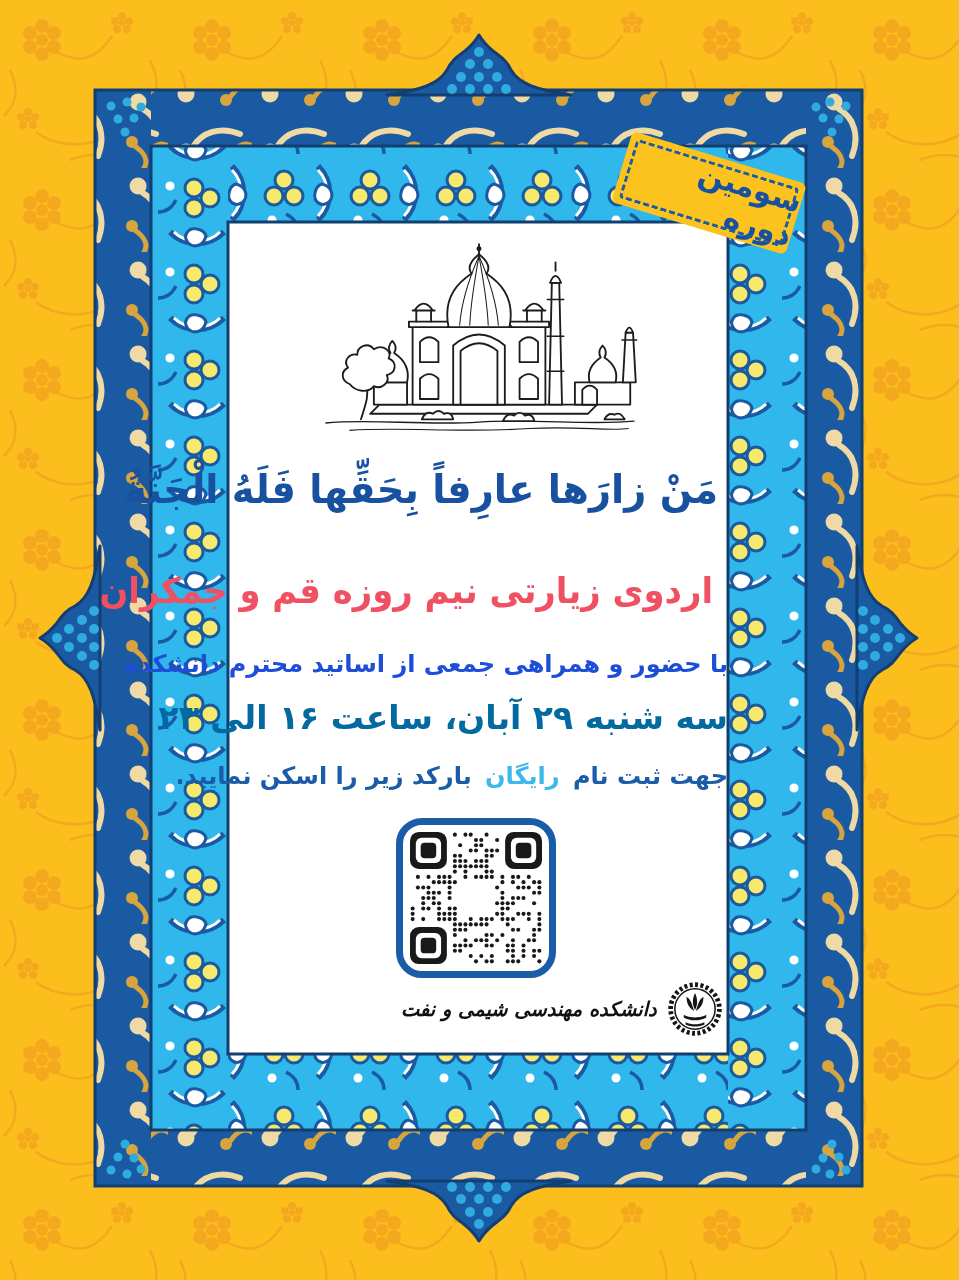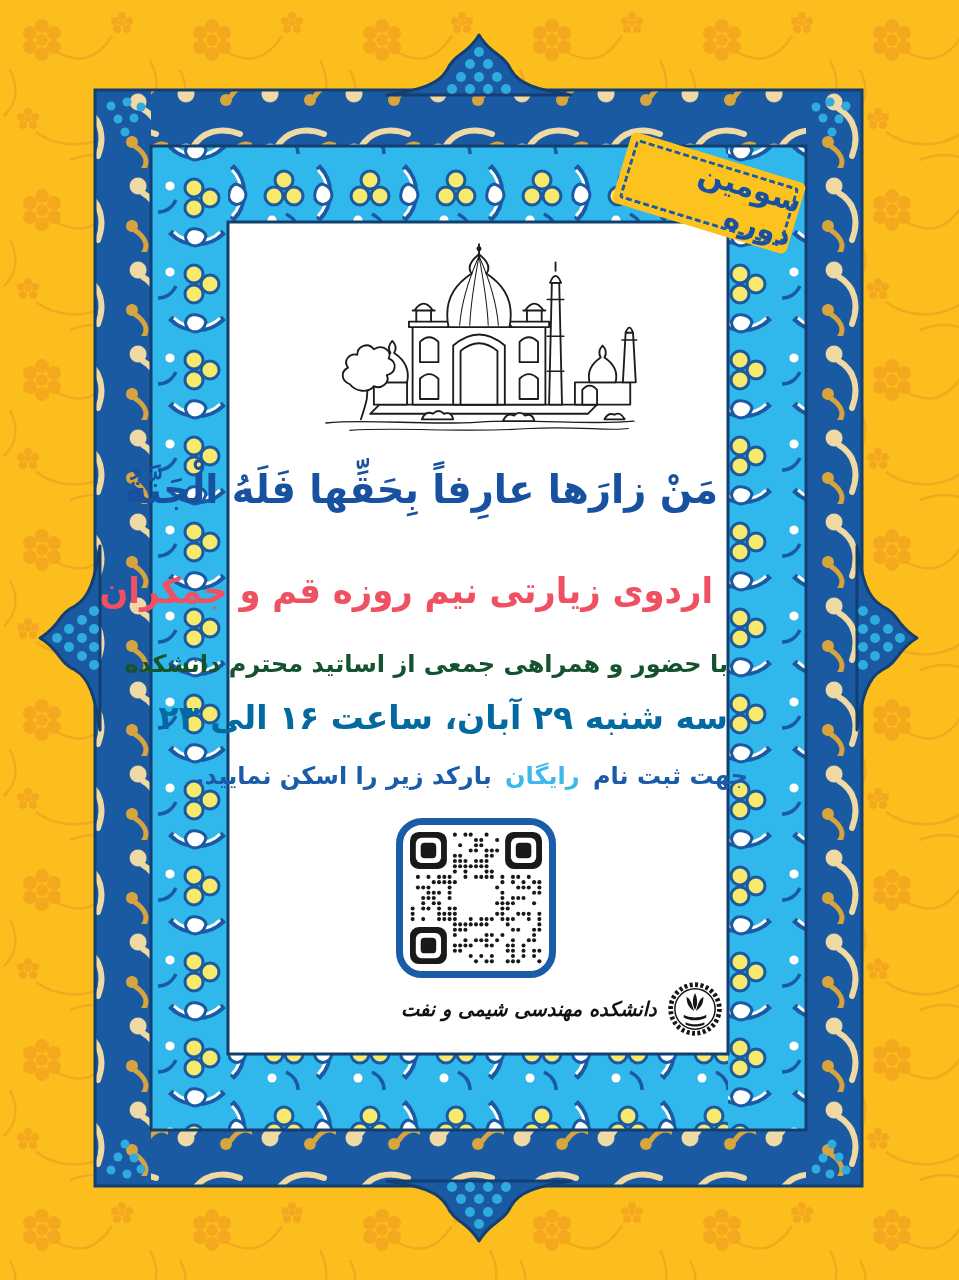--- a/index.html
+++ b/index.html
@@ -3,23 +3,23 @@
 <meta charset="utf-8">
 <style>
   html,body{margin:0;padding:0;}
   body{background:#FCBE1C;font-family:"DejaVu Sans",sans-serif;}
   .poster{position:relative;width:959px;height:1280px;overflow:hidden;background:#FCBE1C;}
   .layer{position:absolute;left:0;top:0;}
   
   .txt{position:absolute;left:228px;width:500px;text-align:center;direction:rtl;white-space:nowrap;z-index:4;}
   .hadith{top:466px;font-size:40px;font-weight:bold;color:#17519F;transform:scaleX(.96);}
   .title{top:570px;font-size:36px;font-weight:bold;color:#EF5062;transform:scaleX(.94);}
-  .subtitle{top:650px;font-size:24px;font-weight:bold;color:#14532d;}
+  .subtitle{top:650px;font-size:24px;font-weight:bold;color:#1d4ed8;}
   .datetime{top:698px;font-size:33px;font-weight:bold;color:#0369a1;}
-  .register{top:762px;font-size:24px;font-weight:bold;color:#1B5CA8;margin-left:20px;}
+  .register{top:762px;font-size:24px;font-weight:bold;color:#1B5CA8;}
   .register .hl{color:#3CB9EA;margin:0 5px;}
   
   .badge{position:absolute;left:618px;top:156px;width:182px;height:74px;background:#FCC21E;
          transform:rotate(17deg);border-radius:6px;display:flex;align-items:center;justify-content:center;z-index:6;}
   .badge-inner{position:absolute;inset:6px;border:3px dashed #1B5CA8;border-radius:4px;}
   .badge-label{font-size:30px;font-weight:bold;color:#17519F;direction:rtl;}
   
   .mosque{position:absolute;left:313px;top:236px;width:332px;height:208px;z-index:4;}
   
   .qr-box{position:absolute;left:396px;top:818px;width:160px;height:160px;background:#fff;

